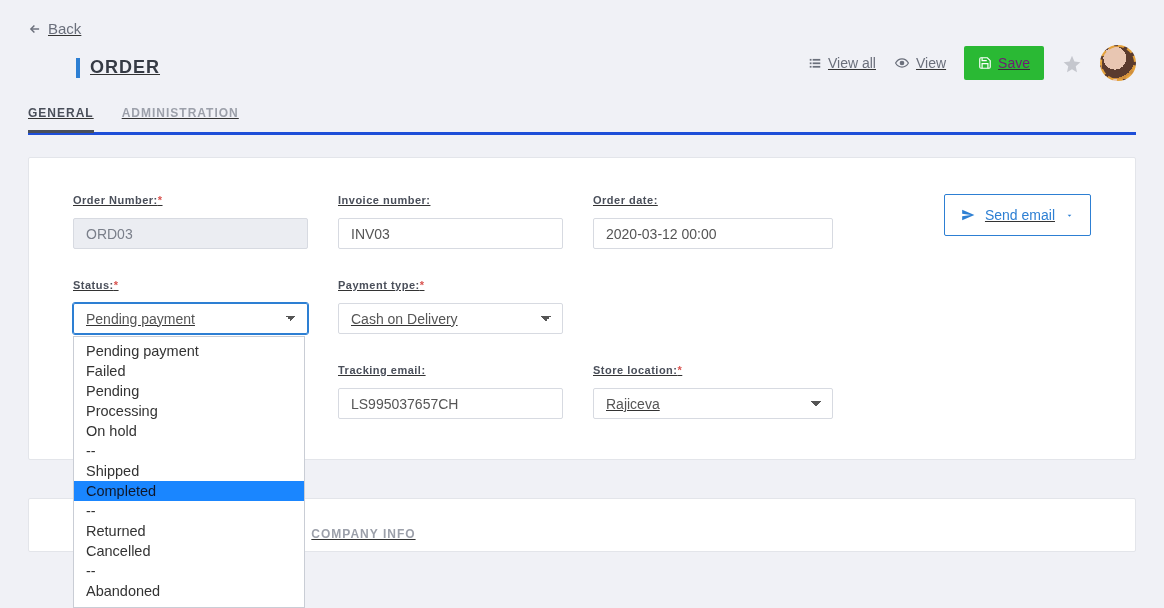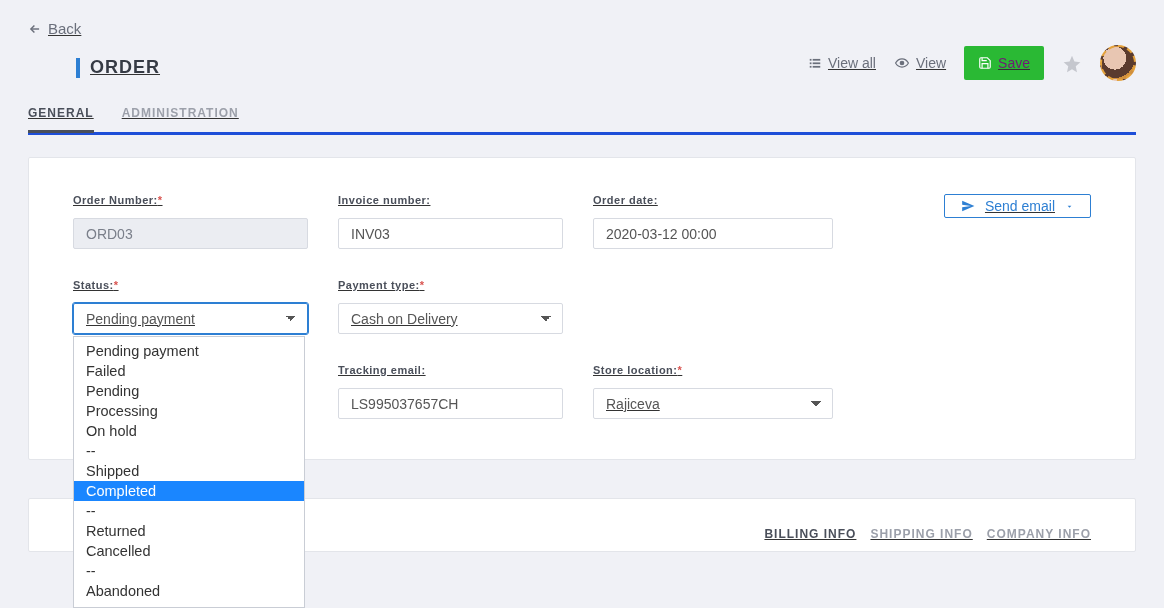--- a/index.html
+++ b/index.html
@@ -159,21 +159,21 @@
     outline: 1px solid #2d7fd3;
   }
   .send-email-wrap {
     display: flex;
     justify-content: flex-end;
   }
   .btn-outline {
     display: inline-flex;
     align-items: center;
     gap: 10px;
-    height: 24px;
+    height: 42px;
     padding: 0 16px;
     border: 1px solid #2d7fd3;
     color: #2d7fd3;
     background: #fff;
     border-radius: 2px;
     cursor: pointer;
     font-size: 14px;
   }
   .dropdown-list {
     position: absolute;
@@ -188,33 +188,32 @@
     padding: 2px 12px;
     font-size: 14.5px;
     color: #333;
     cursor: pointer;
     white-space: nowrap;
   }
   .dropdown-list .opt:first-child { padding-top: 6px; }
   .dropdown-list .opt:last-child { padding-bottom: 8px; }
   .dropdown-list .opt.selected {
     background: #1a86ff;
-    color: #ffffff;
+    color: #0f172a;
   }
   .secondary-card {
     background: #fff;
     border: 1px solid #e3e5ea;
     border-radius: 2px;
     margin-top: 38px;
     padding: 28px 44px 0 44px;
   }
   .subtabs {
     display: flex;
-    gap: 14px;
-    justify-content: flex-end;
+    gap: 22px;
   }
   .subtab {
     font-size: 12px;
     font-weight: 700;
     letter-spacing: 1px;
     color: #9ca0aa;
     cursor: pointer;
     padding-bottom: 10px;
   }
   .subtab.active { color: #4a4f5a; }

